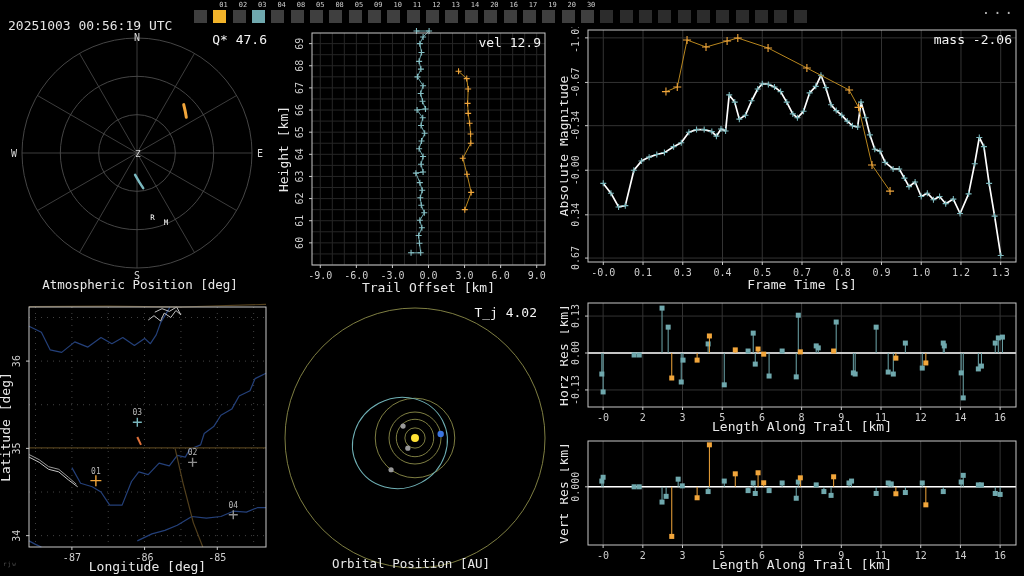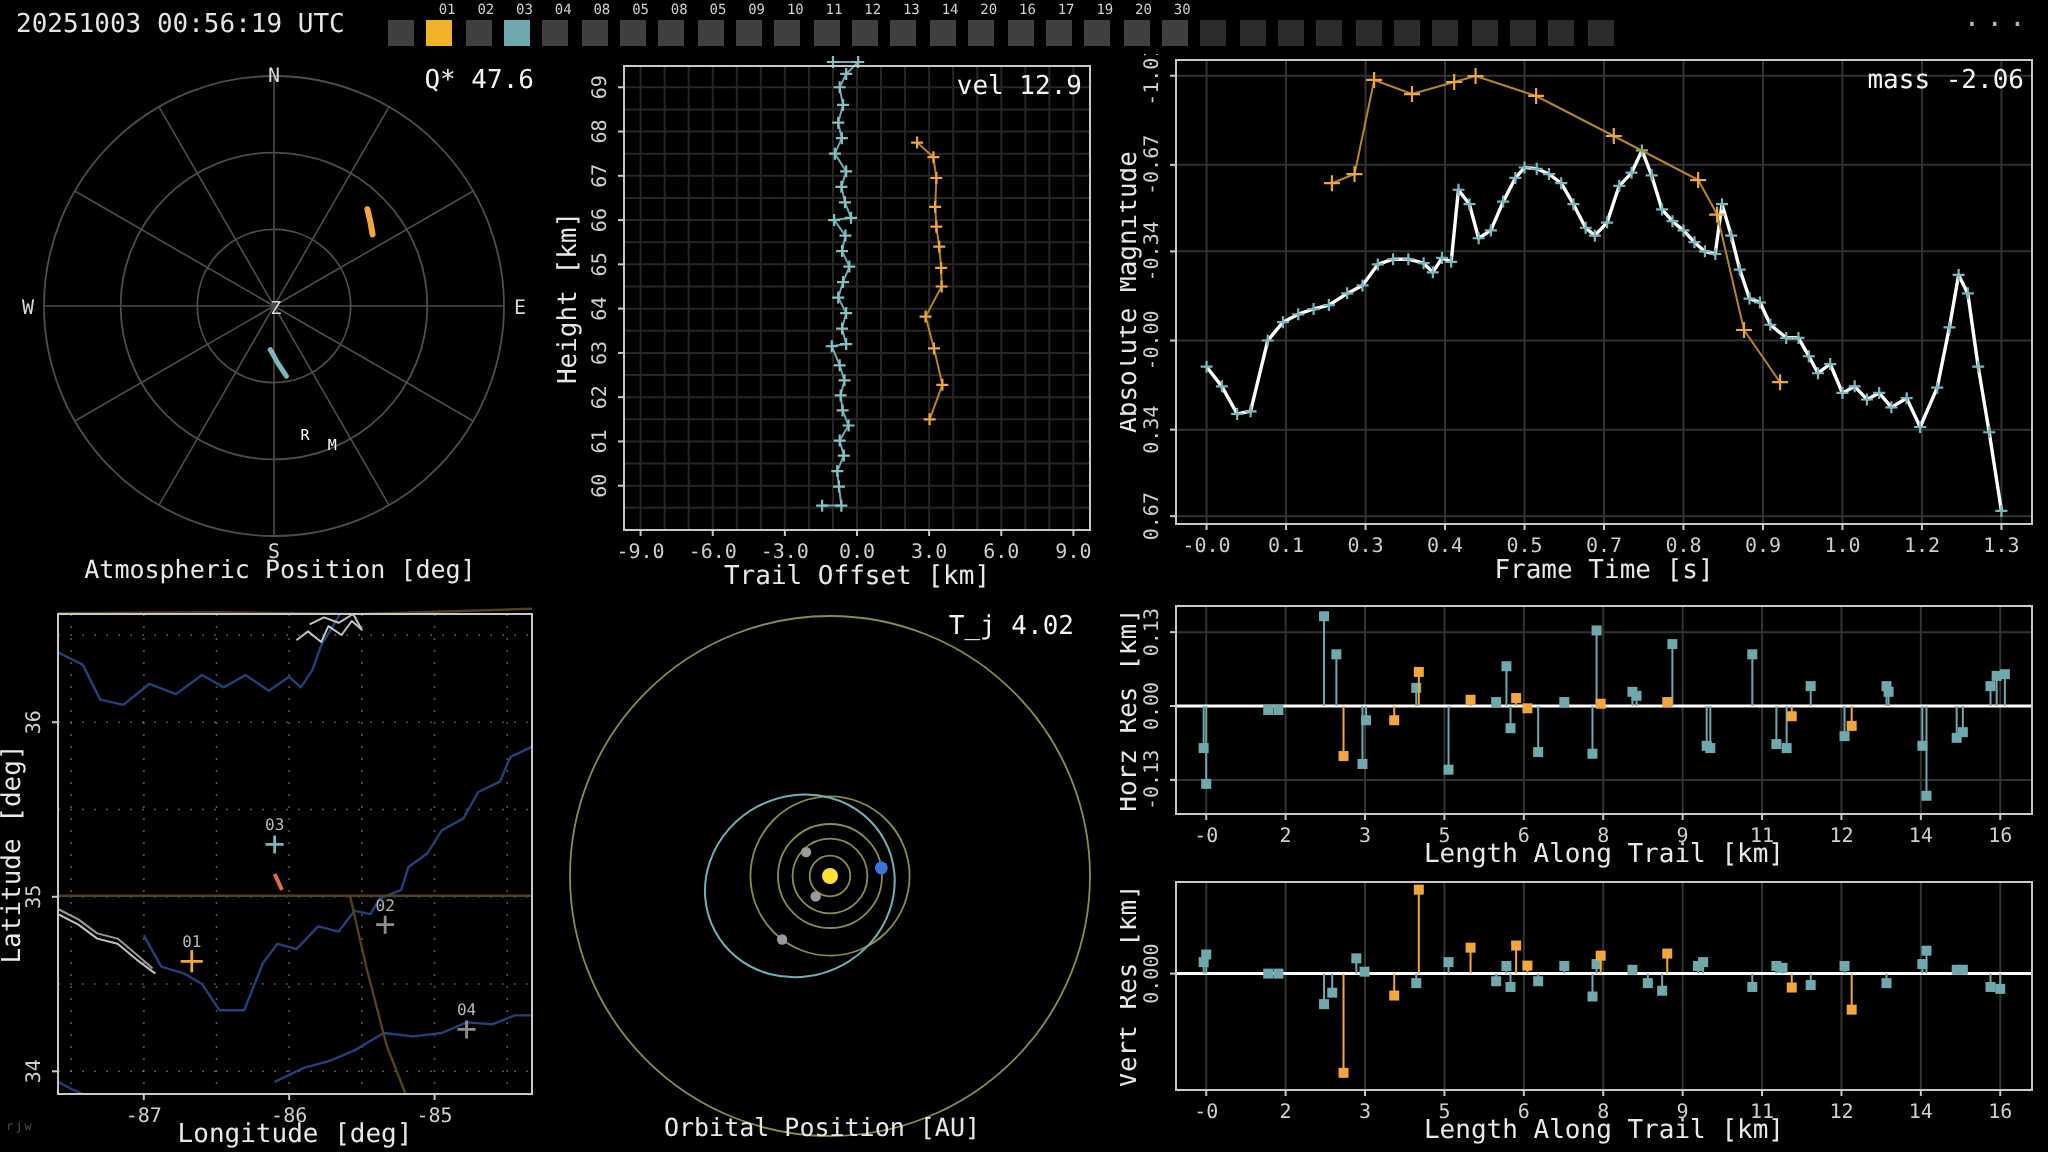--- a/index.html
+++ b/index.html
@@ -1,19 +1,19 @@
 <!DOCTYPE html>
 <html><head>
 <meta charset="utf-8">
 <style>
   html,body{margin:0;padding:0;background:#000;}
   #screen{position:relative;width:1024px;height:576px;background:#000;overflow:hidden;
           font-family:"DejaVu Sans Mono",monospace;color:#ddd;}
   #topbar{position:absolute;left:0;top:0;width:1024px;height:27px;background:#000;}
-  #clock{position:absolute;left:8px;top:5px;font-size:13px;color:#e4e4e4;white-space:pre;}
+  #clock{position:absolute;left:8px;top:18px;font-size:13px;color:#e4e4e4;white-space:pre;}
   #tabstrip{position:absolute;left:193px;top:0;height:27px;display:flex;}
   .tab{position:relative;width:19.35px;height:27px;cursor:pointer;}
   .tab .sq{position:absolute;left:1px;top:10px;width:13px;height:13px;background:#3f3f3f;}
   .tab .tn{position:absolute;left:7px;top:1px;font-size:7px;line-height:8px;color:#cfcfcf;}
   #dots{position:absolute;right:8px;top:1px;font-size:14px;letter-spacing:3px;color:#b5b5b5;cursor:pointer;}
   .panel{position:absolute;display:block;}
   svg text{font-family:"DejaVu Sans Mono",monospace;}
   #wm{position:absolute;left:3px;top:560px;font-size:6px;color:#4d4d4d;letter-spacing:1px;}
 </style>
 </head>

